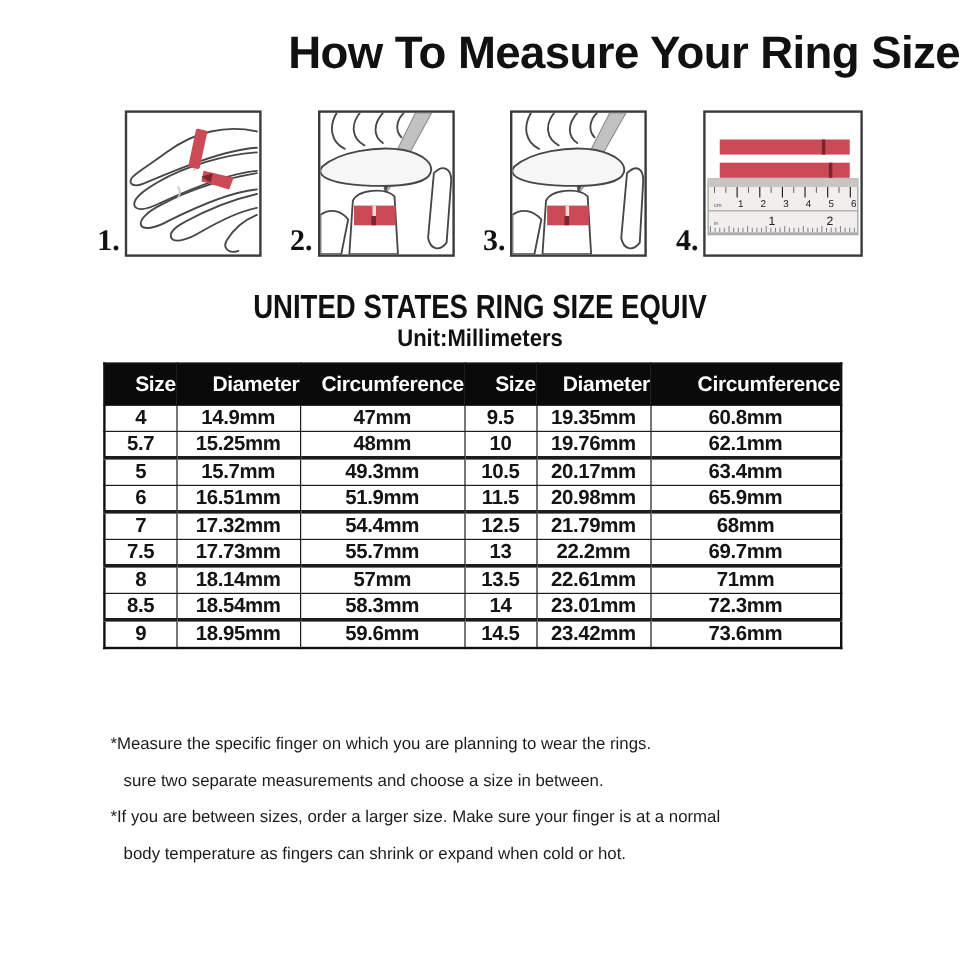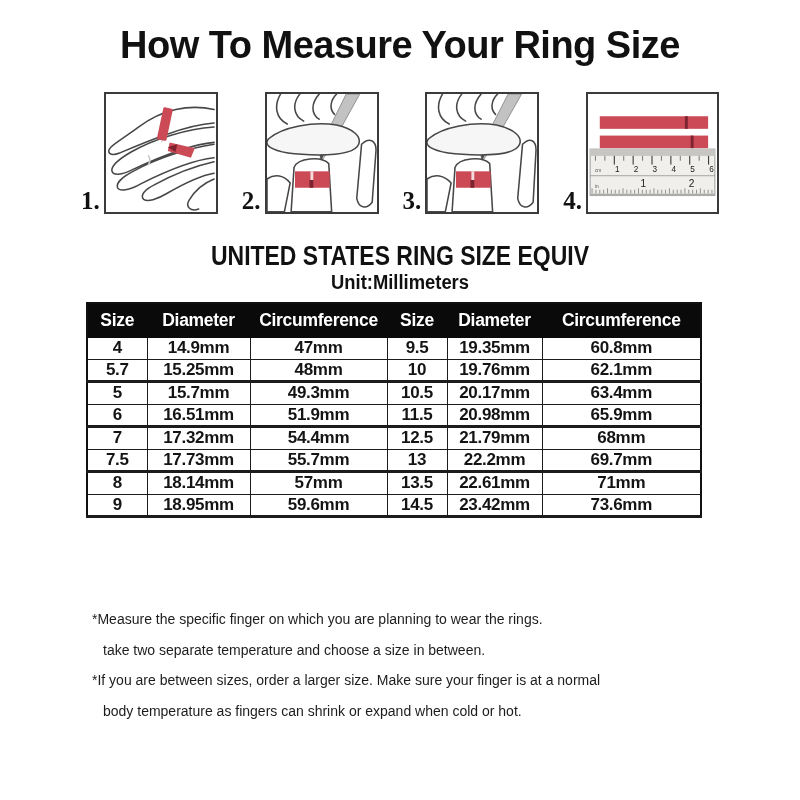--- a/index.html
+++ b/index.html
@@ -1,21 +1,21 @@
 <!DOCTYPE html>
 <html><head>
 <meta charset="utf-8">
 <style>
   html,body { margin:0; padding:0; }
   body {
     width:800px; height:800px; background:#ffffff; position:relative;
     font-family:"Liberation Sans", sans-serif; color:#111; overflow:hidden;
   }
   .page-title {
-    position:absolute; top:24px; left:0; width:800px; text-align:center;
+    position:absolute; top:24px; left:0; width:800px; text-align:right;
     font-size:38px; font-weight:700; letter-spacing:-0.5px; margin:0;
   }
   .steps {
     position:absolute; top:92px; left:0; width:800px;
     display:flex; justify-content:center; align-items:flex-end; gap:24px;
   }
   .step { display:flex; align-items:flex-end; gap:4px; }
   .step-num {
     font-family:"Liberation Serif", serif; font-size:25px; font-weight:600;
     line-height:1; margin-bottom:1px;
@@ -34,21 +34,21 @@
     position:absolute; top:271px; left:0; width:800px; text-align:center;
     font-size:20px; font-weight:700; margin:0; transform:scaleX(0.92);
   }
   table.ring-table {
     position:absolute; top:302px; left:86px; width:614px;
     border-collapse:collapse; table-layout:fixed;
     border:2.5px solid #101010; background:#fff;
   }
   .ring-table th {
     background:#0a0a0a; color:#fff; font-size:17.5px; font-weight:700;
-    height:33px; padding:0; text-align:center; letter-spacing:-0.3px;
+    height:33px; padding:0; text-align:right; letter-spacing:-0.3px;
     border:1px solid #0a0a0a;
   }
   .ring-table td {
     height:20.5px; line-height:20.5px; padding:0; text-align:center;
     font-size:17px; font-weight:700; letter-spacing:-0.3px; color:#141414;
     border:1.5px solid #1c1c1c;
   }
   .ring-table tbody tr:nth-child(even) td { border-bottom-width:3px; }
   .notes {
     position:absolute; top:604px; left:92px; width:700px;
@@ -296,34 +296,42 @@
       </tr>
       <tr>
         <td>8</td>
         <td>18.14mm</td>
         <td>57mm</td>
         <td>13.5</td>
         <td>22.61mm</td>
         <td>71mm</td>
       </tr>
       <tr>
+        <td>8.5</td>
+        <td>18.54mm</td>
+        <td>58.3mm</td>
+        <td>14</td>
+        <td>23.01mm</td>
+        <td>72.3mm</td>
+      </tr>
+      <tr>
         <td>9</td>
         <td>18.95mm</td>
         <td>59.6mm</td>
         <td>14.5</td>
         <td>23.42mm</td>
         <td>73.6mm</td>
       </tr>
     </tbody>
 </table>
 
 <div class="notes">
   <div class="note">
     <div class="note-line">*Measure the specific finger on which you are planning to wear the rings.</div>
   </div>
   <div class="note">
-    <div class="note-line cont">take two separate temperature and choose a size in between.</div>
+    <div class="note-line cont">sure two separate measurements and choose a size in between.</div>
   </div>
   <div class="note">
     <div class="note-line">*If you are between sizes, order a larger size. Make sure your finger is at a normal</div>
     <div class="note-line cont">body temperature as fingers can shrink or expand when cold or hot.</div>
   </div>
 </div>
 
 </body></html>

